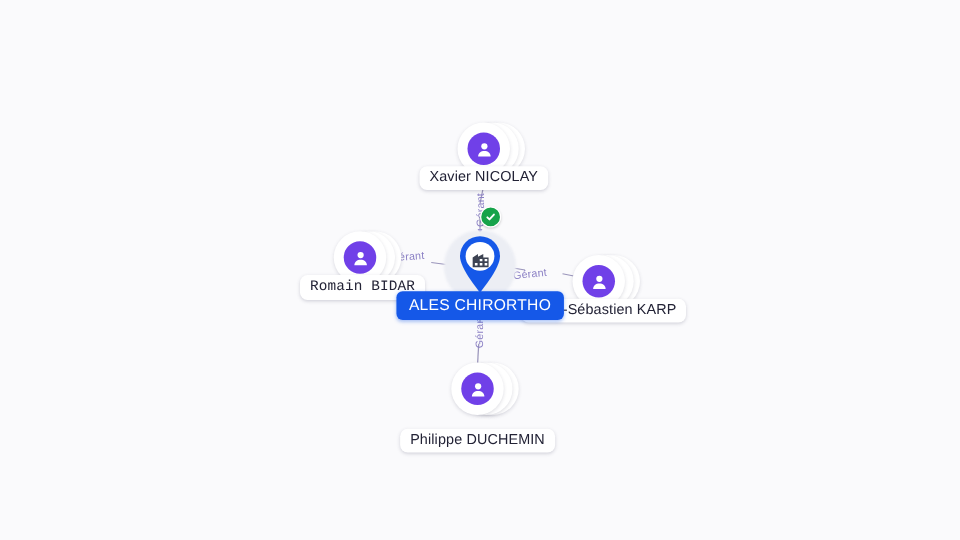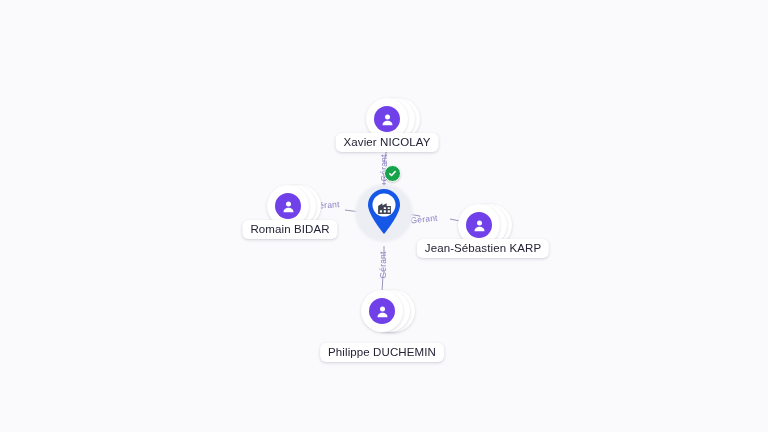--- a/index.html
+++ b/index.html
@@ -189,21 +189,21 @@
       <div class="card c1">
         <div class="avatar">
           <svg width="15" height="15" viewBox="0 0 24 24" fill="#ffffff">
             <circle cx="12" cy="8" r="4"></circle>
             <path d="M4 21c0-4.4 3.6-7 8-7s8 2.6 8 7z"></path>
           </svg>
         </div>
       </div>
     </div>
   </div>
-  <div class="plabel" style="left:290px;top:220px;">Romain BIDAR</div>
+  <div class="plabel" style="left:290px;top:220px;font-family:Liberation Mono, monospace;">Romain BIDAR</div>
 
   <div class="person" style="left:479px;top:225px;">
     <div class="stack">
       <div class="card c3"></div>
       <div class="card c2"></div>
       <div class="card c1">
         <div class="avatar">
           <svg width="15" height="15" viewBox="0 0 24 24" fill="#ffffff">
             <circle cx="12" cy="8" r="4"></circle>
             <path d="M4 21c0-4.4 3.6-7 8-7s8 2.6 8 7z"></path>
@@ -244,14 +244,15 @@
                    M11 14h3v-2.5h-3V14z M16.5 14h3v-2.5h-3V14z"></path>
         </svg>
       </div>
       <div class="verified">
         <svg width="9" height="9" viewBox="0 0 24 24" fill="none" stroke="#ffffff" stroke-width="4" stroke-linecap="round" stroke-linejoin="round">
           <path d="M5 13l4.5 4.5L19 7"></path>
         </svg>
       </div>
     </div>
   </div>
+  <div id="company-label">ALES CHIRORTHO</div>
 
 </div>
 
 </body></html>

